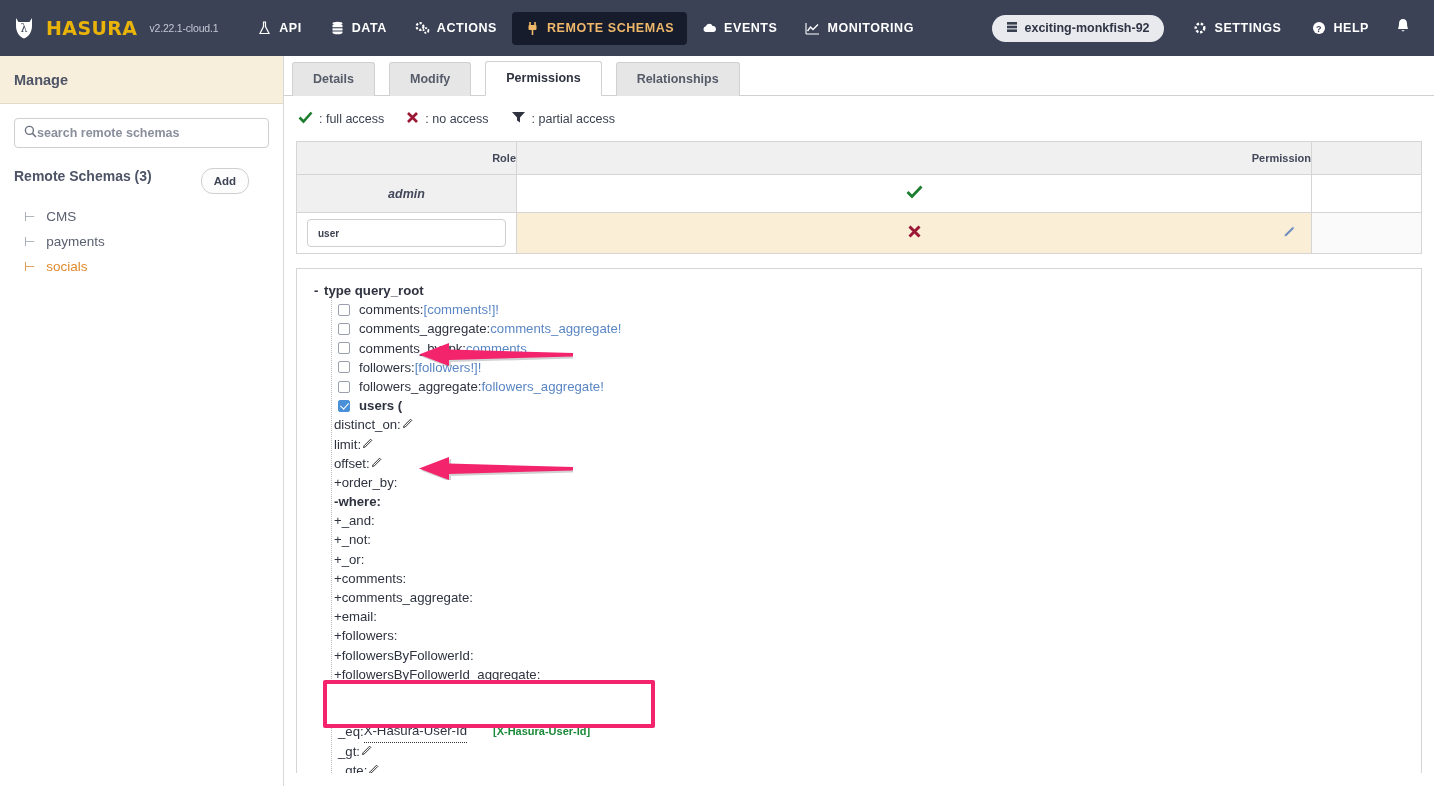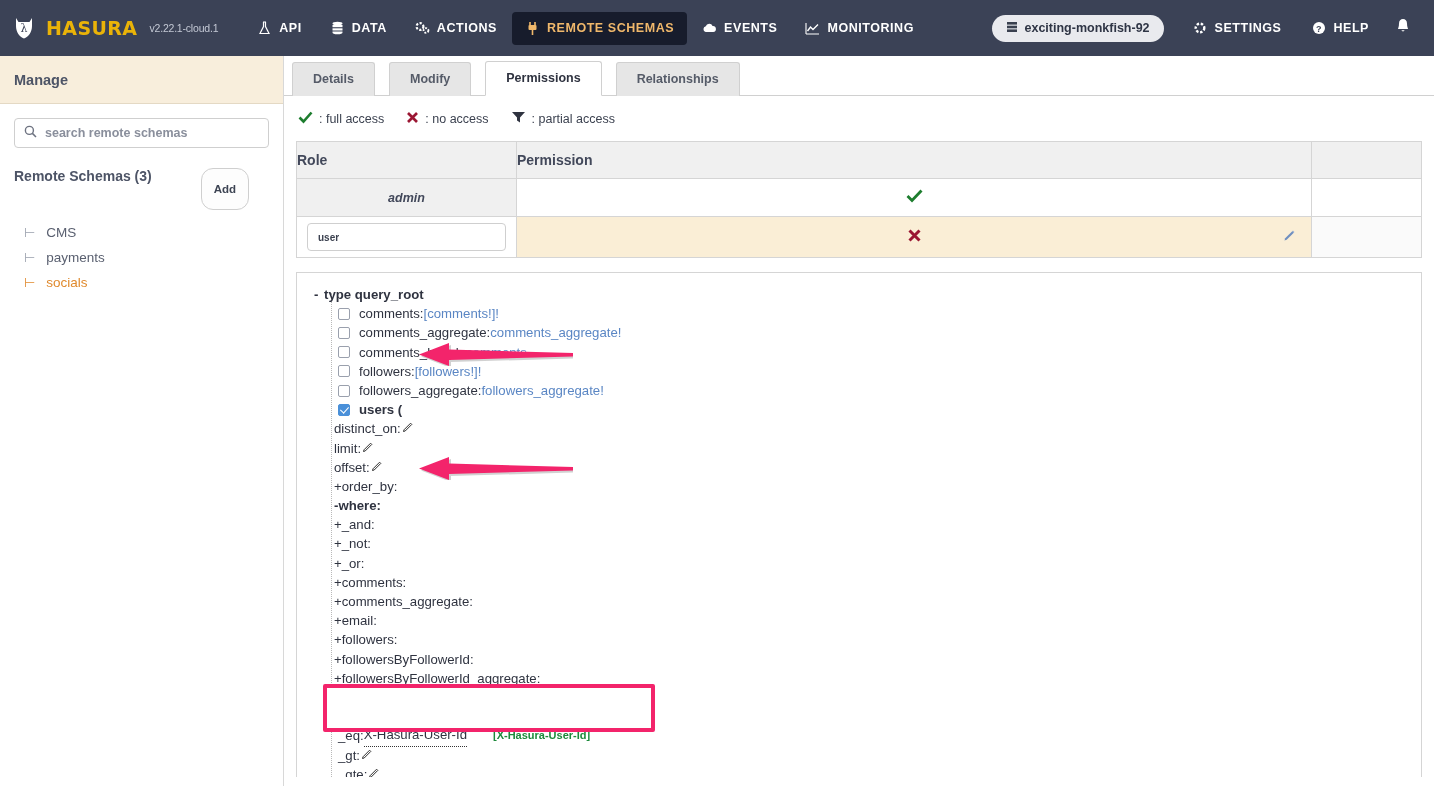--- a/index.html
+++ b/index.html
@@ -50,37 +50,37 @@
     width: 284px; border-right: 1px solid #d8d8d8; background: #fff;
     flex: 0 0 284px; position: relative;
   }
   .sidebar-head {
     height: 48px; background: #f8eedc; border-bottom: 1px solid #e4d9c4;
     display: flex; align-items: center; padding: 0 14px;
   }
   .sidebar-head-title { font-size: 14.5px; font-weight: bold; color: #4d5466; }
   .sidebar-body { padding: 14px; }
   .search-box {
-    display: flex; align-items: center; gap: 8px;
+    display: flex; align-items: center; gap: 0;
     border: 1px solid #cfcfcf; border-radius: 4px; height: 30px; padding: 0 9px;
   }
   .search-box input {
     border: 0; outline: none; font-size: 12.5px; color: #8a8f9c; flex: 1;
     font-family: "Liberation Sans", sans-serif; font-weight: bold; background: transparent;
   }
   .search-box input::placeholder { color: #8a8f9c; font-weight: bold; }
 
   .schemas-head {
     display: flex; align-items: flex-start; justify-content: space-between;
     margin-top: 20px; margin-bottom: 4px; padding-right: 20px;
   }
   .schemas-title { font-size: 14px; font-weight: bold; color: #4d5466; }
   .add-btn {
     border: 1px solid #cfcfcf; border-radius: 12px; background: #fdfdfd;
-    font-size: 11.5px; font-weight: bold; color: #3d4453; padding: 14px 12px;
+    font-size: 11.5px; font-weight: bold; color: #3d4453; padding: 6px 12px;
     cursor: pointer; font-family: "Liberation Sans", sans-serif; margin-left: 36px;
   }
   .schema-list { margin-top: 10px; }
   .schema-item {
     display: flex; align-items: center; gap: 11px; padding: 5px 0 5px 10px;
     font-size: 13.5px; color: #5a6070; cursor: pointer;
   }
   .schema-item.active { color: #e08a2e; }
   .schema-item .tree-ico { font-size: 13px; color: #9aa0ad; line-height: 1; }
   .schema-item.active .tree-ico { color: #e08a2e; }
@@ -98,22 +98,22 @@
 
   .legend { display: flex; align-items: center; gap: 22px; padding: 14px 12px 10px 14px; }
   .legend-item { display: flex; align-items: center; gap: 6px; font-size: 12.5px; color: #3c4250; }
 
   .perm-table {
     margin: 4px 12px 0 12px; border-collapse: collapse; width: calc(100% - 24px);
     table-layout: fixed;
   }
   .perm-table th, .perm-table td { border: 1px solid #d5d5d5; }
   .perm-table th {
-    background: #f0f0f0; font-size: 14px; color: #42485a; font-weight: bold;
-    padding: 10px 0; text-align: left;
+    background: #f0f0f0; font-size: 11px; color: #42485a; font-weight: bold;
+    padding: 10px 0; text-align: right;
   }
   .perm-table td { text-align: center; font-size: 12.5px; color: #42485a; height: 38px; }
   .col-role { width: 220px; }
   .col-tail { width: 110px; }
   .cell-admin { background: #f0f0f0; font-weight: bold; font-style: italic; }
   .row-user td { background: #faeed6; }
   .row-user td.col-tail { background: #fafafa; }
   .role-input-cell { background: #fff !important; padding: 6px 10px; }
   .role-input {
     width: 100%; border: 1px solid #cfcfcf; border-radius: 4px; height: 28px;

